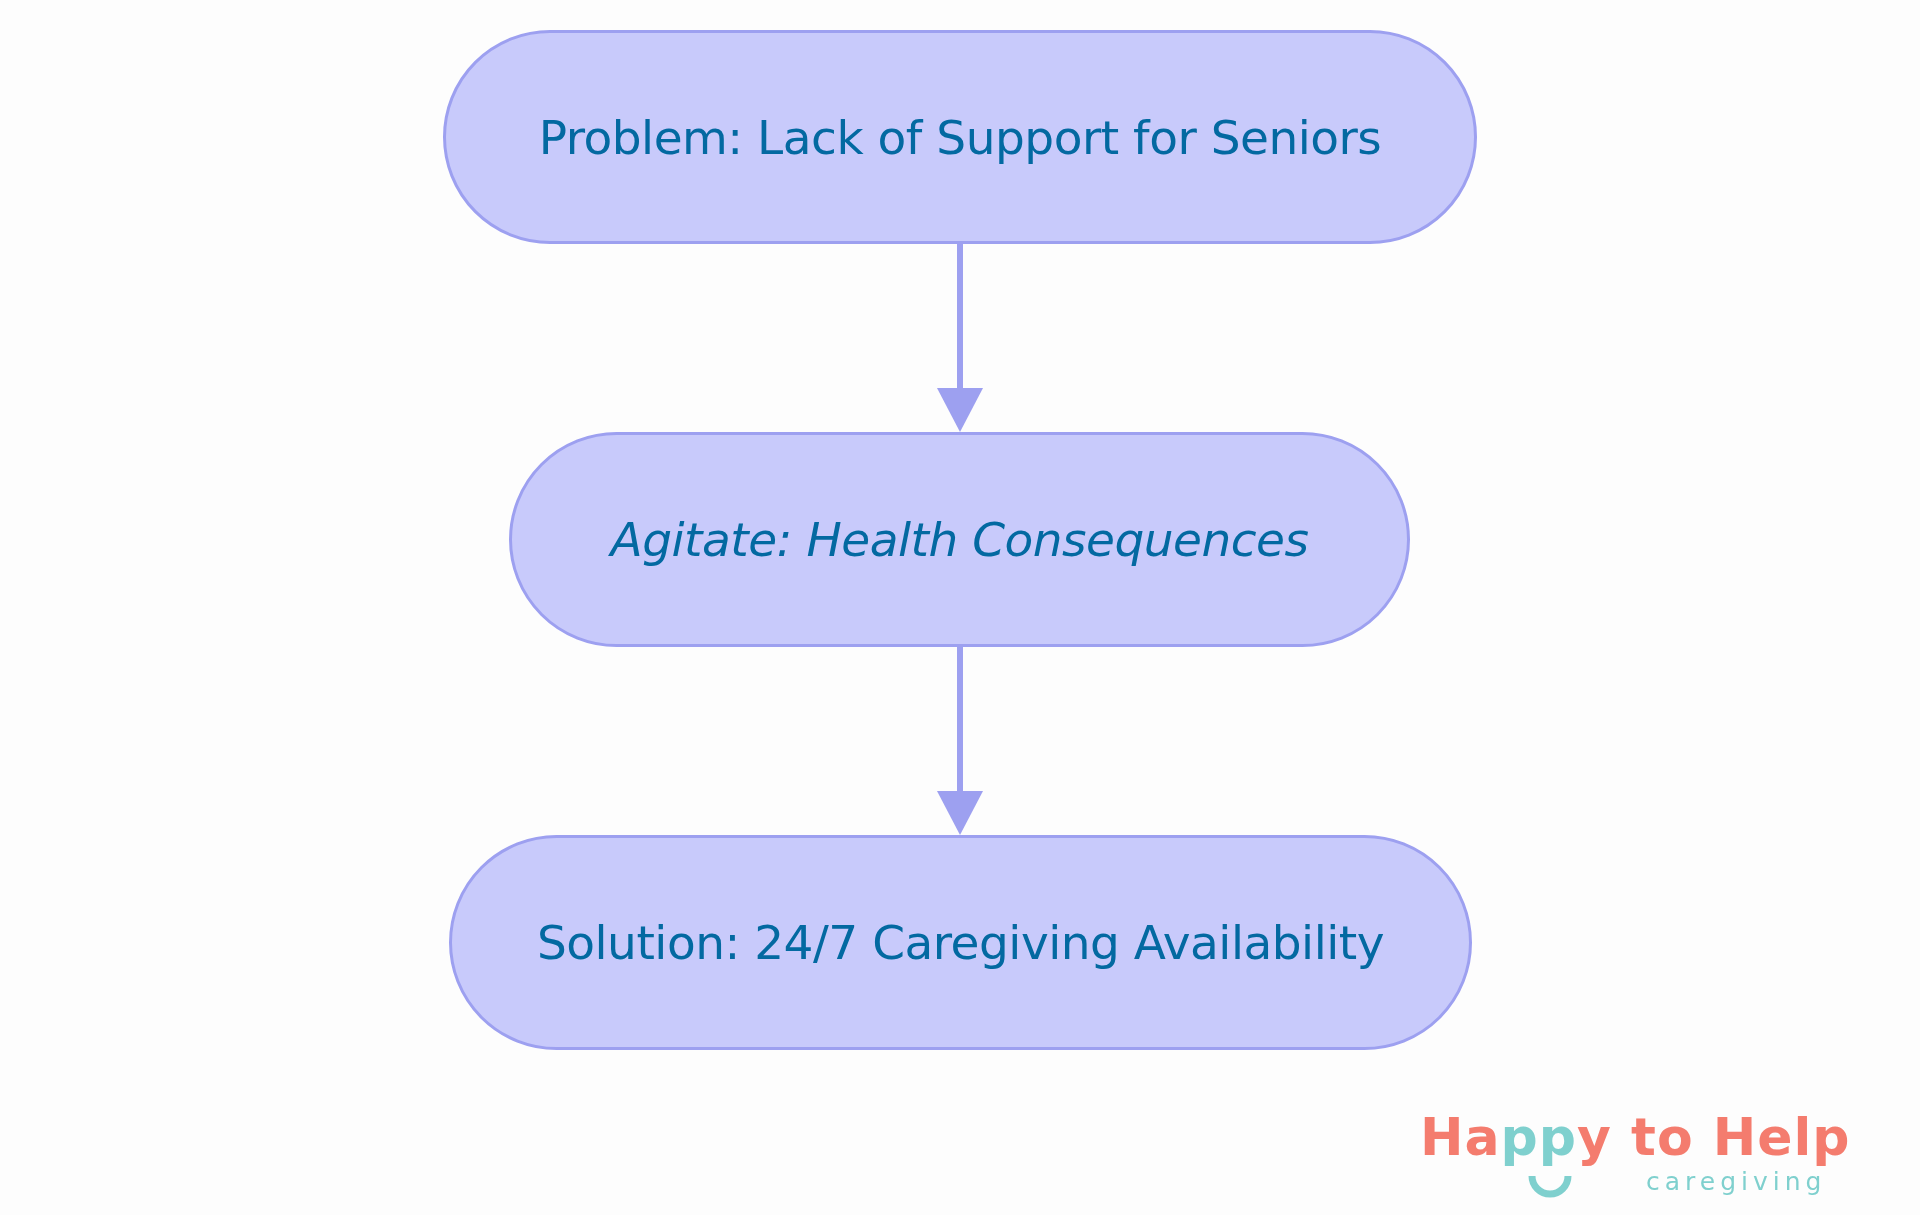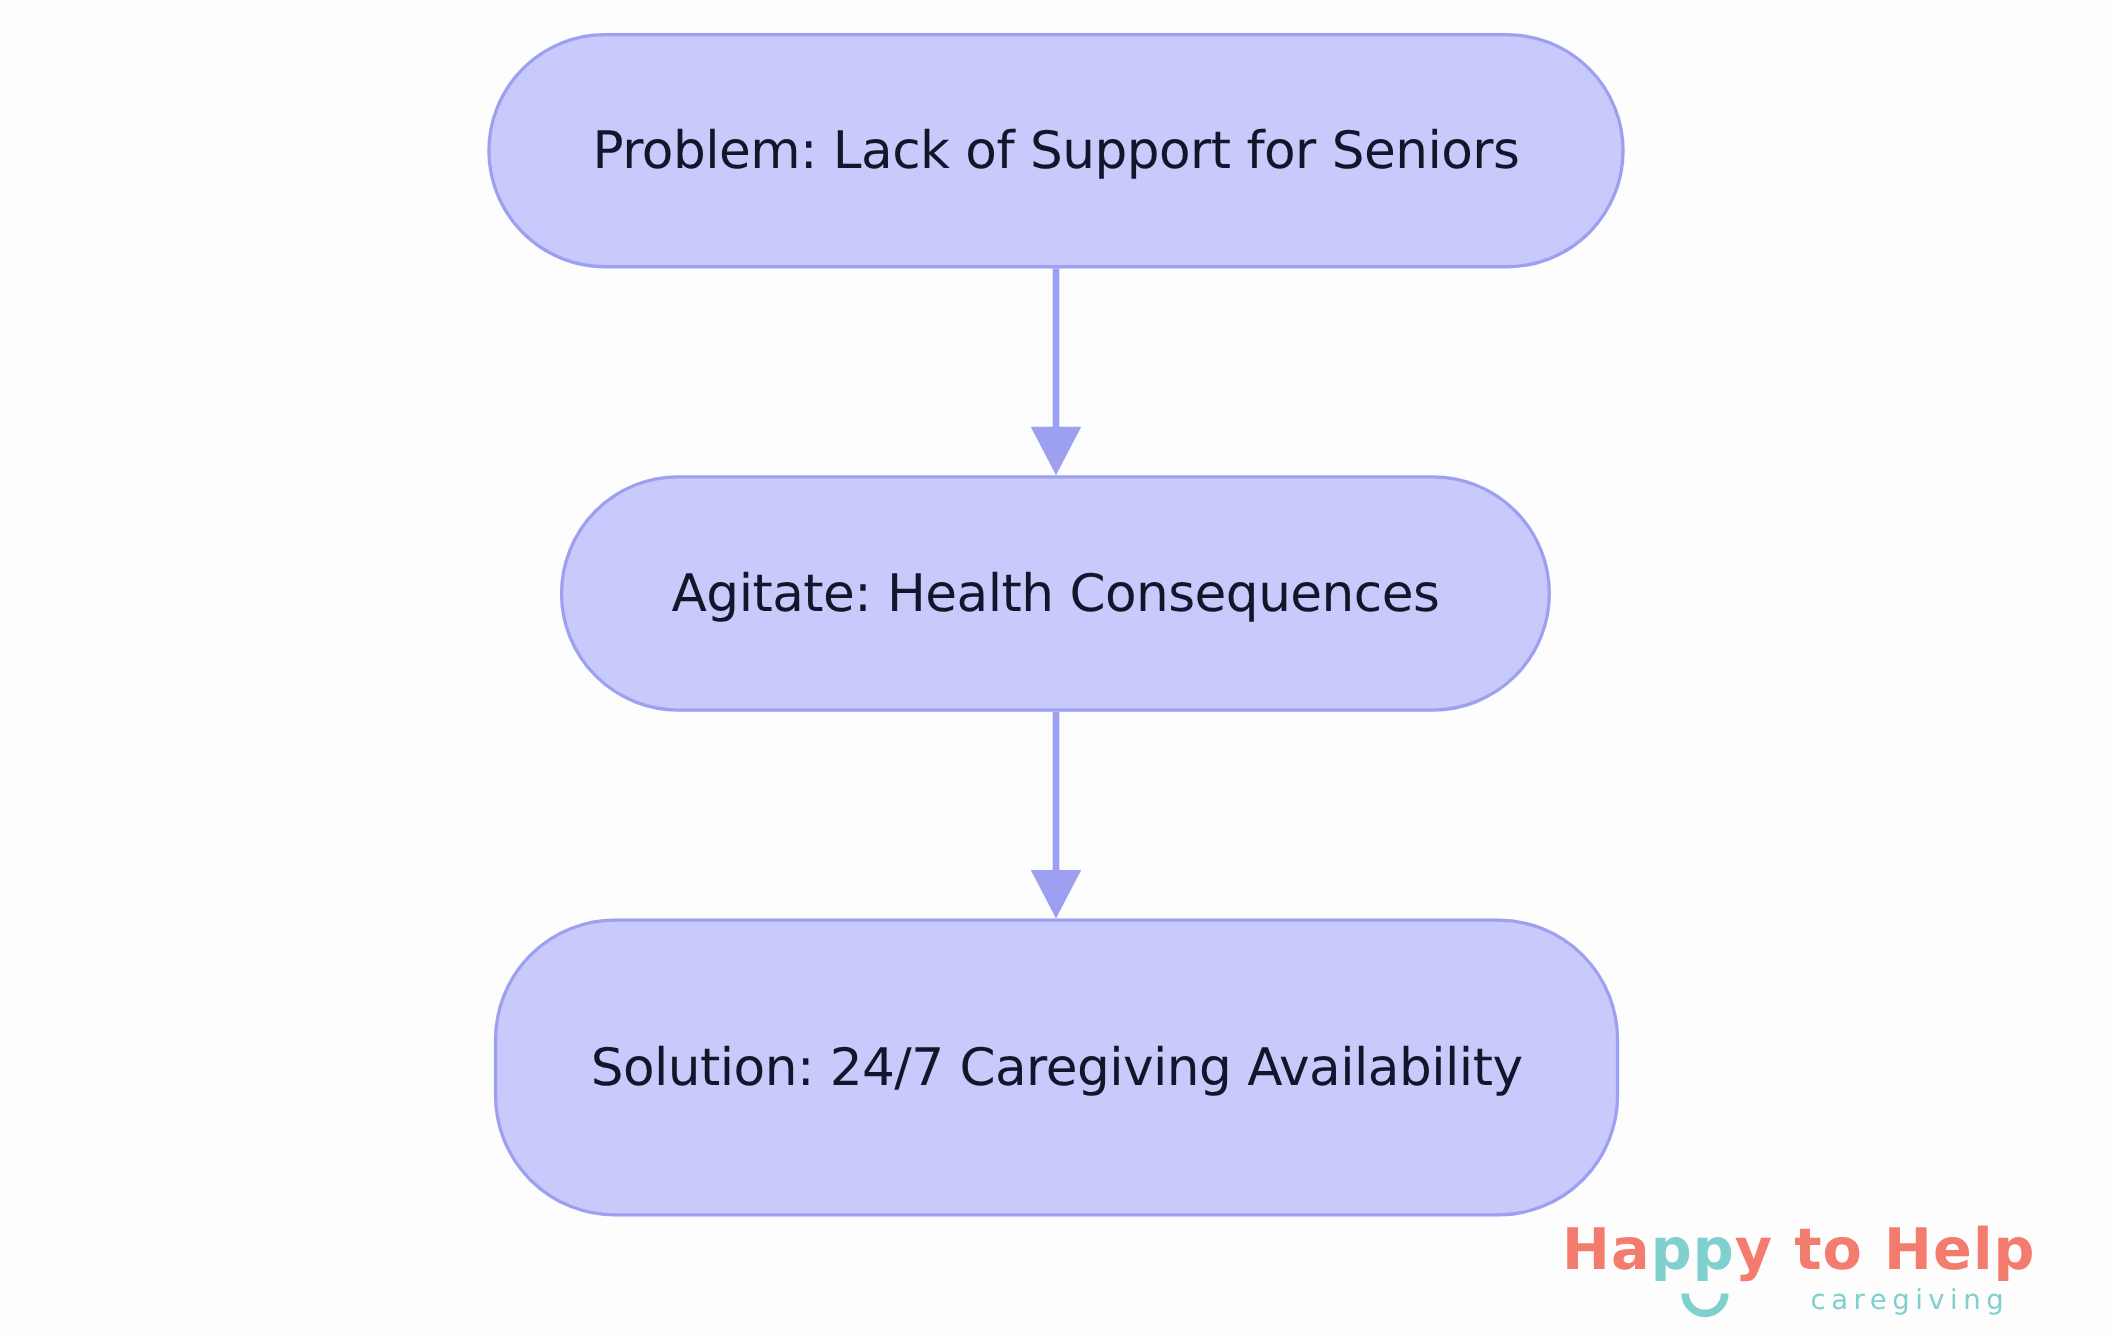--- a/index.html
+++ b/index.html
@@ -16,28 +16,28 @@
     }
     .node {
       position: absolute;
       box-sizing: border-box;
       background: #c8cafb;
       border: 3px solid #9da0f0;
       border-radius: 110px;
       display: flex;
       align-items: center;
       justify-content: center;
-      color: #0f172a;
+      color: #0369a1;
       font-size: 47px;
       letter-spacing: -0.5px;
       white-space: nowrap;
     }
     #node-1 { left: 443px; top: 30px;  width: 1034px; height: 214px; }
-    #node-2 { left: 509px; top: 432px; width: 901px;  height: 215px; }
-    #node-3 { left: 449px; top: 835px; width: 1023px; height: 271px; text-align: right; }
+    #node-2 { left: 509px; top: 432px; width: 901px;  height: 215px; font-style: italic; }
+    #node-3 { left: 449px; top: 835px; width: 1023px; height: 215px; text-align: right; }
 
     .edge {
       position: absolute;
       left: 0; top: 0;
       width: 1920px;
       height: 1215px;
       pointer-events: none;
     }
 
     .logo {

